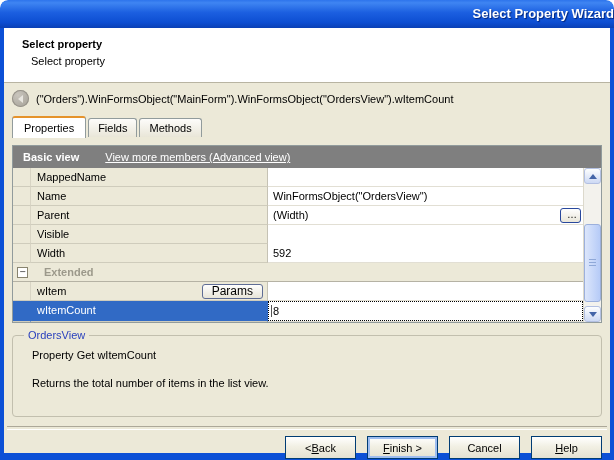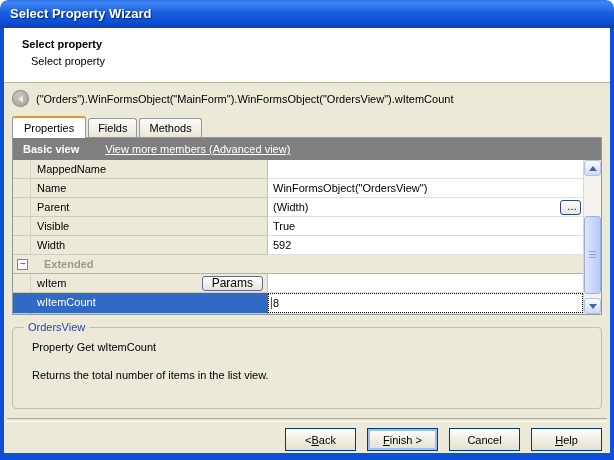--- a/index.html
+++ b/index.html
@@ -6,21 +6,21 @@
   .window{
     width:614px;height:460px;position:relative;overflow:hidden;
     font-family:"Liberation Sans",sans-serif;font-size:11px;color:#000;
     border-radius:8px 8px 0 0;
   }
   
   .titlebar{
     height:28px;border-radius:8px 8px 0 0;
     background:linear-gradient(180deg,#2d74ec 0%,#3f85f2 10%,#1b5fe0 45%,#0d4ed2 80%,#0a40b5 100%);
     color:#fff;font-weight:bold;font-size:13px;line-height:28px;
-    padding-left:10px;text-shadow:1px 1px 1px #00247a;box-sizing:border-box;
+    padding-left:10px;text-shadow:1px 1px 1px #00247a;box-sizing:border-box;text-align:right;
   }
   
   .frame{
     position:absolute;top:28px;left:0;right:0;bottom:0;
     border-left:4px solid #0c50d6;border-right:4px solid #0c50d6;border-bottom:7px solid #0c50d6;
     background:#ece9d8;box-sizing:border-box;
   }
   
   .hdr{background:#fff;height:55px;border-bottom:1px solid #b8b4a2;box-sizing:border-box;}
   .hdr .t1{font-weight:bold;padding:10px 0 0 18px;}
@@ -32,21 +32,21 @@
     display:flex;align-items:center;justify-content:center;box-shadow:inset 0 0 0 1px #97938a;}
   .tri-left{width:0;height:0;border-right:5px solid #e8e6e0;border-top:4px solid transparent;border-bottom:4px solid transparent;margin-right:1px;}
   .path{flex:1;white-space:nowrap;overflow:hidden;font-size:11px;}
   .search{width:130px;height:22px;box-sizing:border-box;border:1px solid #7f9db9;background:#fff;display:flex;align-items:center;flex:0 0 130px;}
   .search input{flex:1;min-width:0;border:none;outline:none;font-family:"Liberation Sans",sans-serif;font-size:11px;padding:0 0 0 4px;background:transparent;}
   .search input::placeholder{font-style:italic;color:#6e6e6e;}
   .search .mag{flex:0 0 15px;display:flex;align-items:center;justify-content:center;cursor:pointer;}
   .sdrop{flex:0 0 15px;height:20px;border-left:1px solid #aaa693;background:linear-gradient(#fbfaf6,#dedbc9);display:flex;align-items:center;justify-content:center;cursor:pointer;}
   .tri-down-s{width:0;height:0;border-top:4px solid #727062;border-left:3px solid transparent;border-right:3px solid transparent;}
   
-  .tabs{display:flex;margin:4px 0 0 8px;gap:2px;align-items:flex-end;position:relative;z-index:3;}
+  .tabs{display:flex;margin:4px 0 8px 8px;gap:2px;align-items:flex-end;position:relative;z-index:3;}
   .tab{border:1px solid #919b9c;border-bottom:none;border-radius:3px 3px 0 0;
     background:linear-gradient(#fdfcfa,#e9e6d8);padding:3px 9px 3px 9px;cursor:pointer;}
   .tab.active{background:#fff;border-top:2px solid #e5932c;padding:4px 11px 4px 11px;margin-bottom:-1px;position:relative;z-index:4;}
   
   .panel{margin:0 8px;border:1px solid #919b9c;background:#fff;position:relative;z-index:2;}
   .viewbar{height:22px;background:#7f7f7f;color:#fff;display:flex;align-items:center;padding-left:10px;gap:26px;}
   .viewbar .vb-title{font-weight:bold;}
   .viewbar .vb-link{text-decoration:underline;cursor:pointer;}
   
   .grid{display:flex;}
@@ -148,21 +148,20 @@
             <div class="cl">Parent</div>
             <div class="cv split">
               <span>(Width)</span>
               <button class="dots">…</button>
             </div>
           </div>
 
           <div class="row">
             <div class="cm"></div>
             <div class="cl">Visible</div>
-            <div class="cv">True</div>
           </div>
 
           <div class="row">
             <div class="cm"></div>
             <div class="cl">Width</div>
             <div class="cv">592</div>
           </div>
 
           <div class="row grp">
             <span class="expander">−</span>

